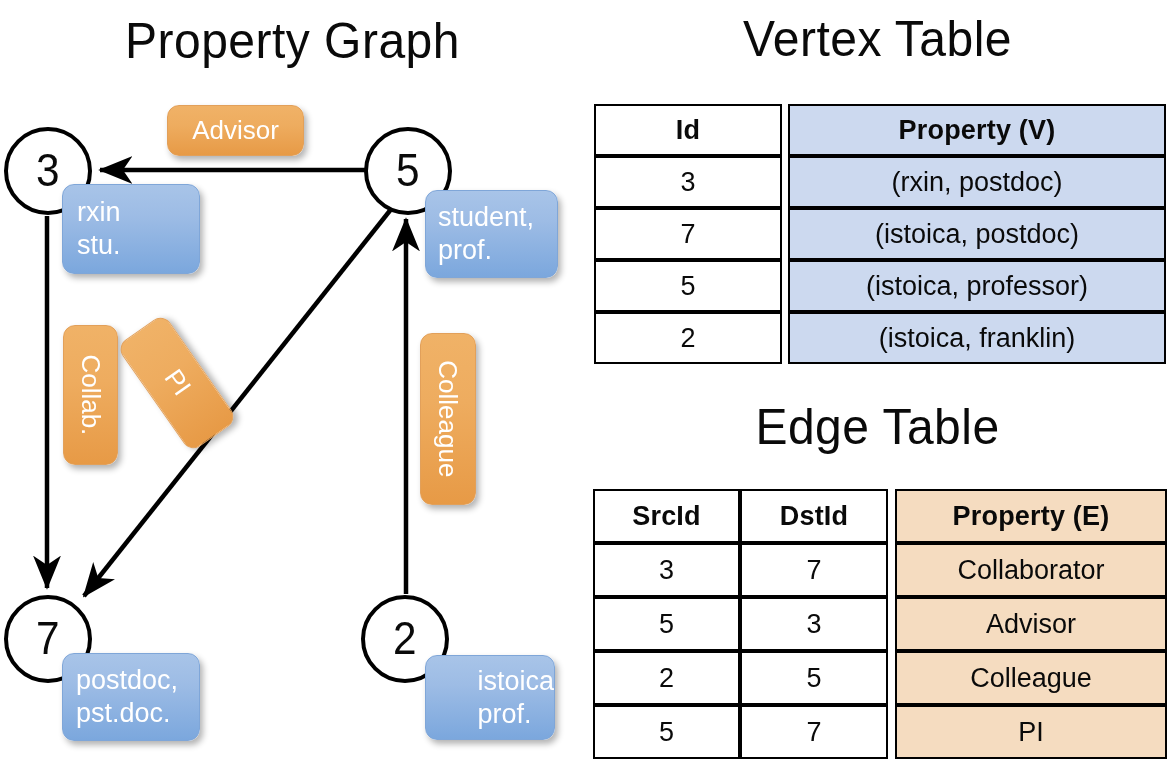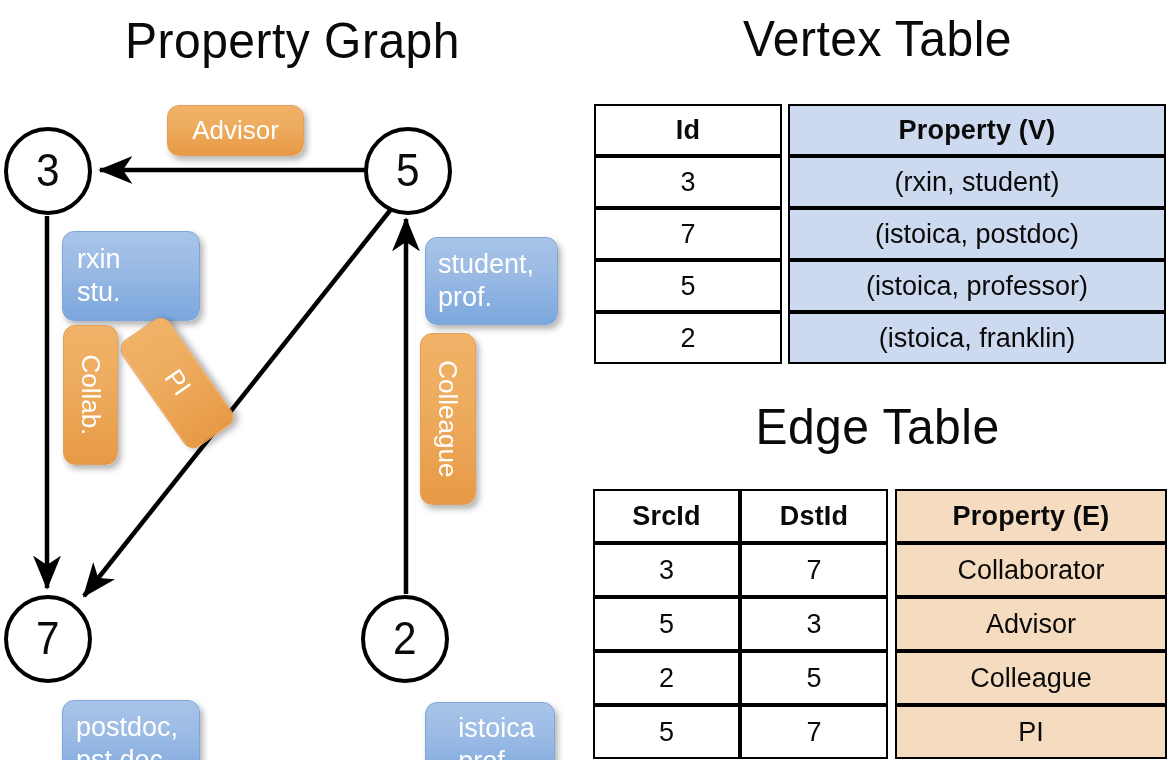--- a/index.html
+++ b/index.html
@@ -80,21 +80,20 @@
     color: #ffffff;
     font-family: "Liberation Sans", sans-serif;
     font-weight: 400;
     box-shadow: 3px 4px 6px rgba(0,0,0,0.30);
     z-index: 6;
     overflow: hidden;
   }
   .pill-blue {
     background: linear-gradient(to bottom, #a8c4e8 0%, #9dbce5 35%, #7ba7dd 100%);
     border: 1px solid #7fa6d8;
-    margin-top: 47px;
   }
   .pill-orange {
     background: linear-gradient(to bottom, #f0b267 0%, #eeac5f 40%, #e79a46 100%);
     border: 1px solid #e2a05a;
   }
   .pill .txt {
     font-size: 27px;
     line-height: 1.22;
     text-align: left;
     white-space: pre-line;
@@ -102,21 +101,21 @@
   }
   .pill.vert .txt {
     transform: rotate(90deg);
     white-space: nowrap;
   }
 
   
   #pill-rxin      { left: 62px;  top: 184px; width: 138px; height: 90px;  padding-left: 14px; justify-content: flex-start; }
   #pill-franklin  { left: 425px; top: 190px; width: 133px; height: 88px;  padding-left: 12px; justify-content: flex-start; }
   #pill-jgonzal   { left: 62px;  top: 653px; width: 138px; height: 88px;  padding-left: 13px; justify-content: flex-start; }
-  #pill-istoica   { left: 425px; top: 655px; width: 130px; height: 85px;  padding-left: 13px; justify-content: center; }
+  #pill-istoica   { left: 425px; top: 655px; width: 130px; height: 85px;  padding-left: 13px; justify-content: flex-end; }
 
   
   #pill-advisor   { left: 167px; top: 105px; width: 137px; height: 51px; }
   #pill-advisor .txt { font-size: 26px; }
 
   #pill-collab    { left: 63px;  top: 325px; width: 55px;  height: 140px; }
   #pill-collab .txt { font-size: 26px; }
 
   #pill-colleague { left: 420px; top: 333px; width: 56px;  height: 172px; }
   #pill-colleague .txt { font-size: 26px; }
@@ -249,21 +248,21 @@
     <tr>
       <th class="hdr-plain">Id</th>
       <td class="gapcell"></td>
       <th class="hdr-plain cell-blue">Property (V)</th>
     </tr>
   </thead>
   <tbody>
     <tr>
       <td>3</td>
       <td class="gapcell"></td>
-      <td class="cell-blue">(rxin, student)</td>
+      <td class="cell-blue">(rxin, postdoc)</td>
     </tr>
     <tr>
       <td>7</td>
       <td class="gapcell"></td>
       <td class="cell-blue">(istoica, postdoc)</td>
     </tr>
     <tr>
       <td>5</td>
       <td class="gapcell"></td>
       <td class="cell-blue">(istoica, professor)</td>

